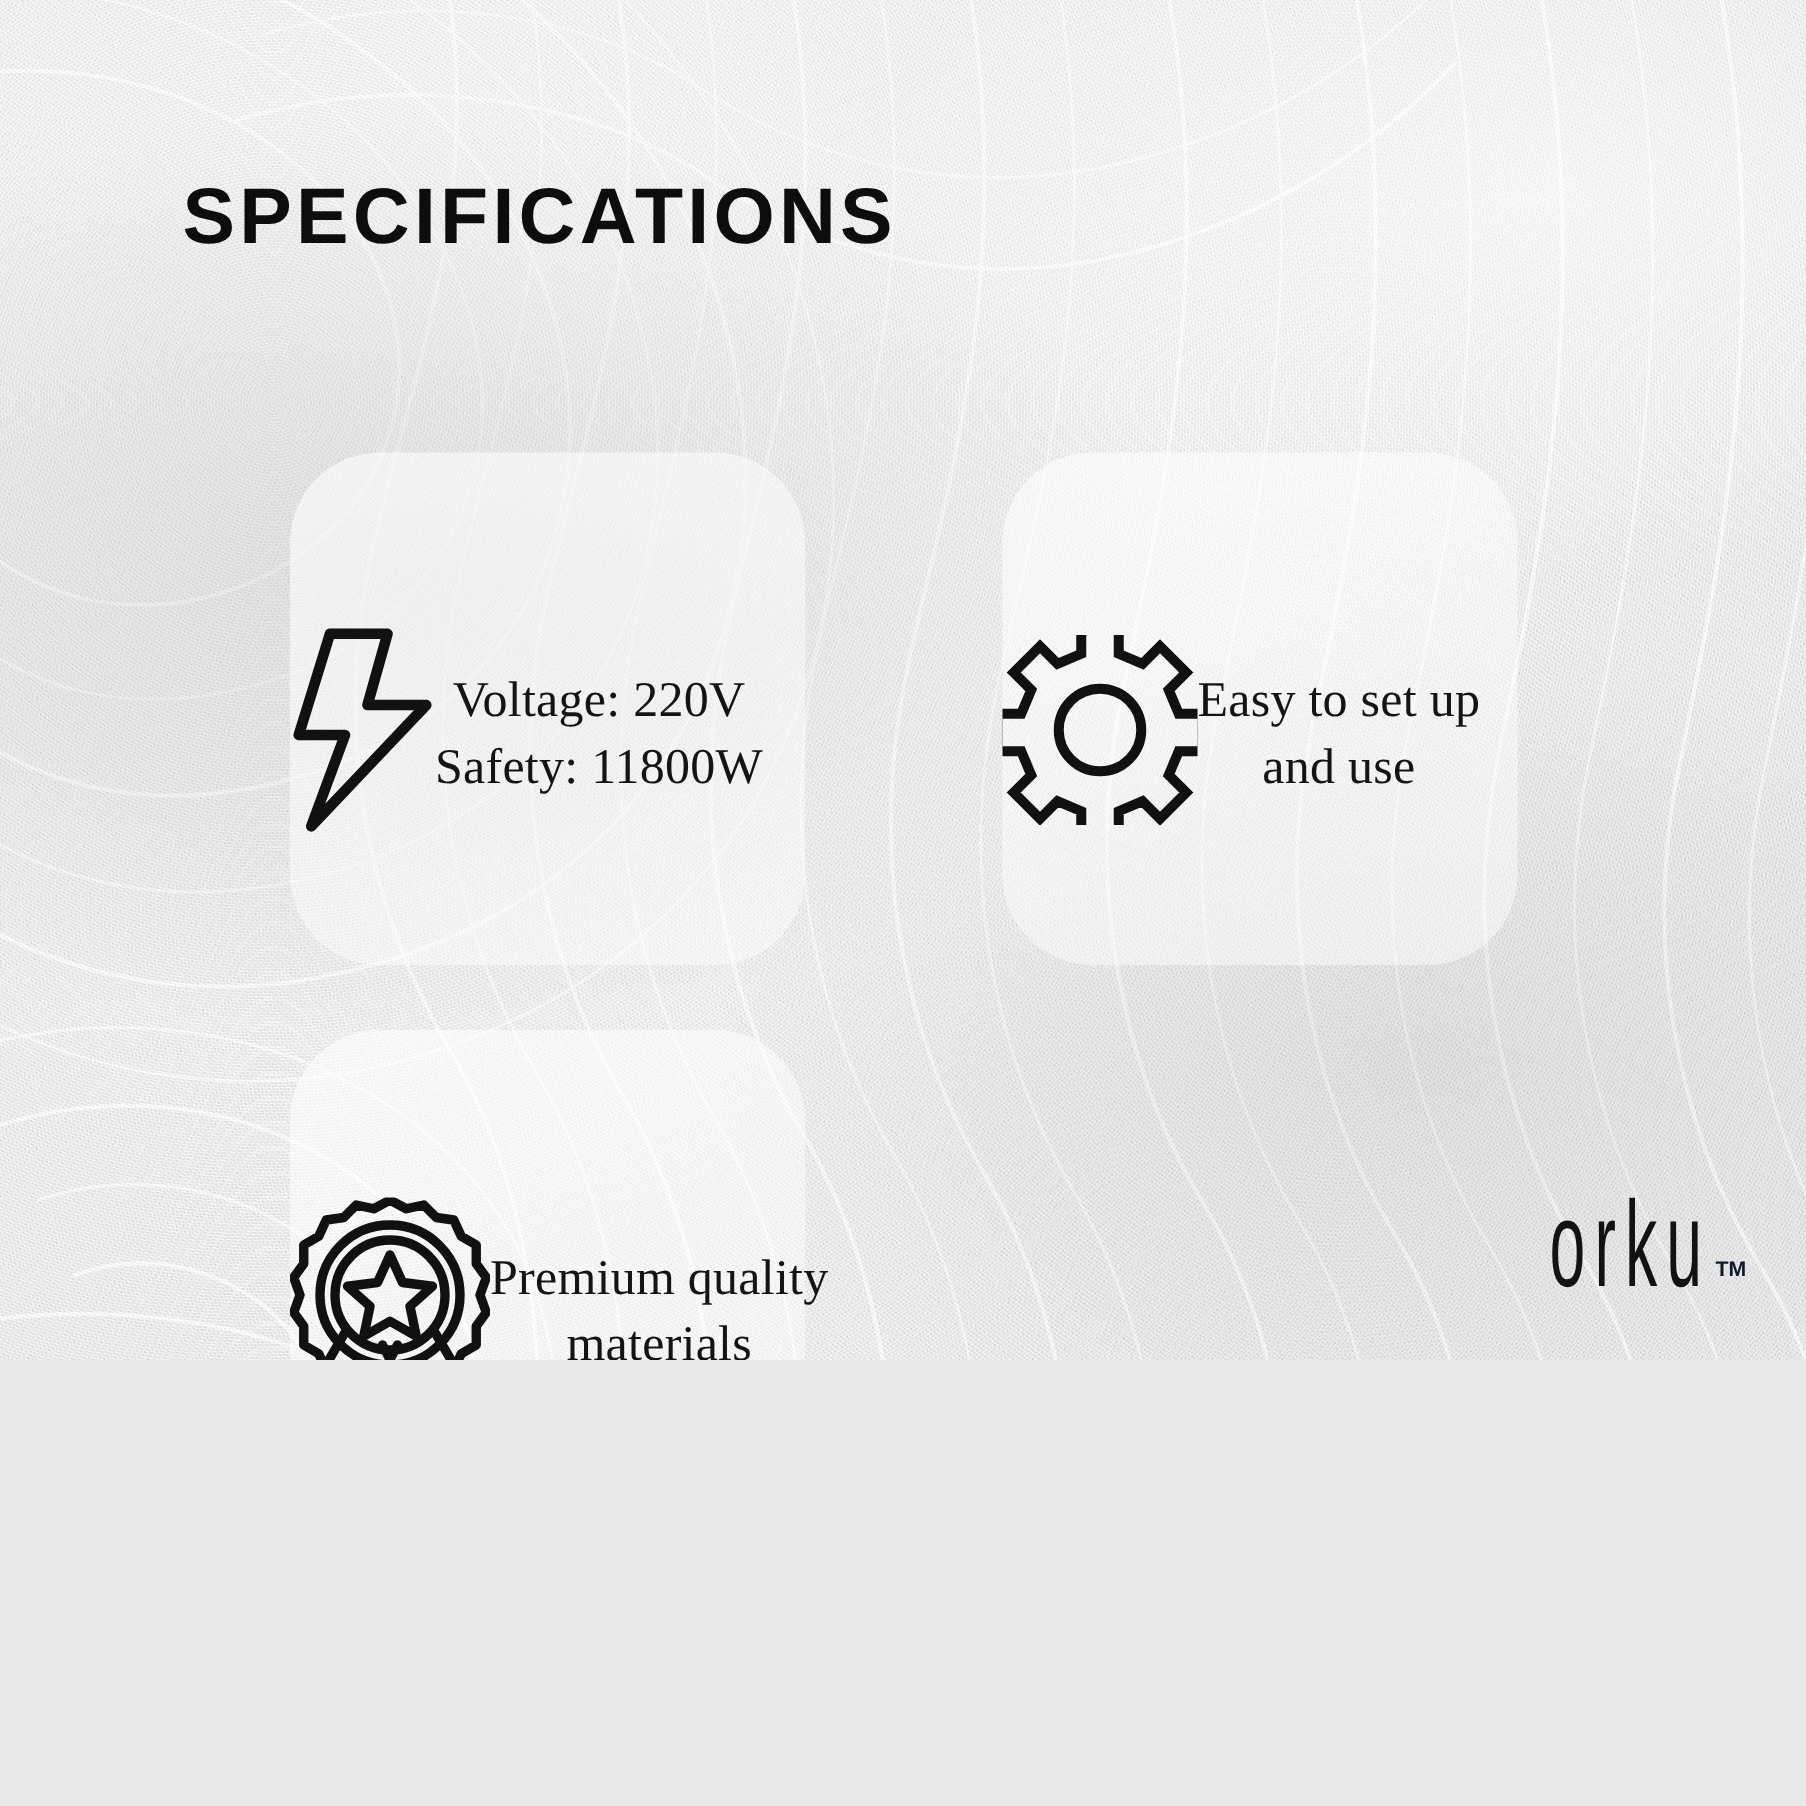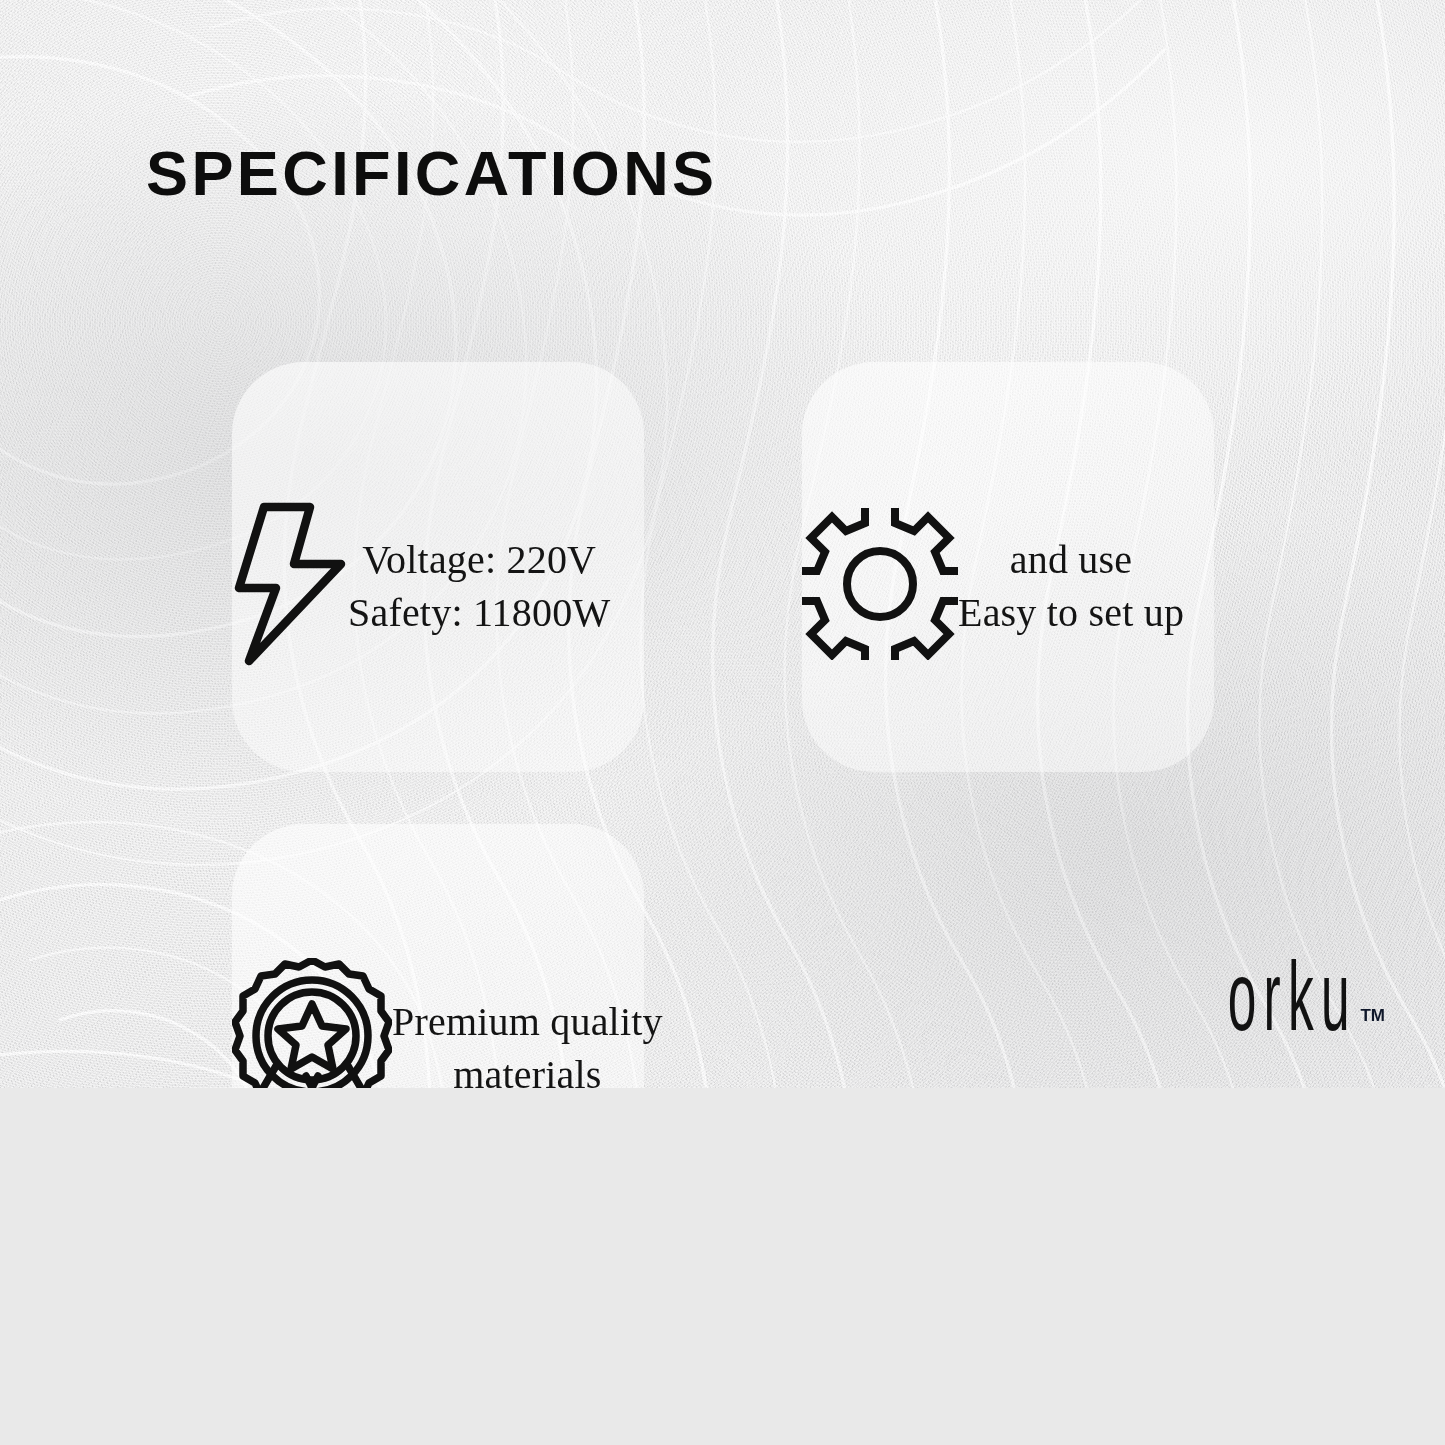--- a/index.html
+++ b/index.html
@@ -106,21 +106,21 @@
     line-height:1.32;
     color:#141414;
     text-align:center;
     letter-spacing:.2px;
     margin-top:6px;
   }
   .card-text .line{ display:block; white-space:nowrap; }
 
   
   .logo{
-    position:absolute; right:60px; bottom:52px;
+    position:absolute; right:48px; bottom:52px;
     display:flex; align-items:flex-end;
   }
   .logo-word{
     font-family:"Liberation Sans", sans-serif;
     font-size:92px;
     font-weight:400;
     letter-spacing:13px;
     color:#121212;
     line-height:.82;
     transform:scaleX(.56) scaleY(1.06);
@@ -207,22 +207,22 @@
     <div class="card">
       <div class="icon-wrap">
         <svg width="156" height="152" viewBox="0 0 156 152" fill="none" stroke="#111111" stroke-width="8" stroke-linejoin="miter" stroke-linecap="butt">
           <path d="M63 5 H93 V24 L112 32 L126 18 L147 39 L133 53 L141 72 H160 V102 H141 L133 121
                    L147 135 L126 156 L112 142 L93 150 V169 H63 V150 L44 142 L30 156 L9 135
                    L23 121 L15 102 H-4 V72 H15 L23 53 L9 39 L30 18 L44 32 L63 24 Z" transform="translate(0,-9) scale(1)"></path>
           <circle cx="78" cy="76" r="33"></circle>
         </svg>
       </div>
       <div class="card-text">
+        <span class="line">Easy to set up</span>
         <span class="line">and use</span>
-        <span class="line">Easy to set up</span>
       </div>
     </div>
 
     <div class="card">
       <div class="icon-wrap">
         <svg width="160" height="176" viewBox="0 0 160 176" fill="none" stroke="#111111" stroke-width="7.5" stroke-linejoin="round" stroke-linecap="round">
 
           <path d="M44 108 L10 166 L44 158 L58 172 L86 118"></path>
           <path d="M116 108 L150 166 L116 158 L102 172 L74 118"></path>
 

